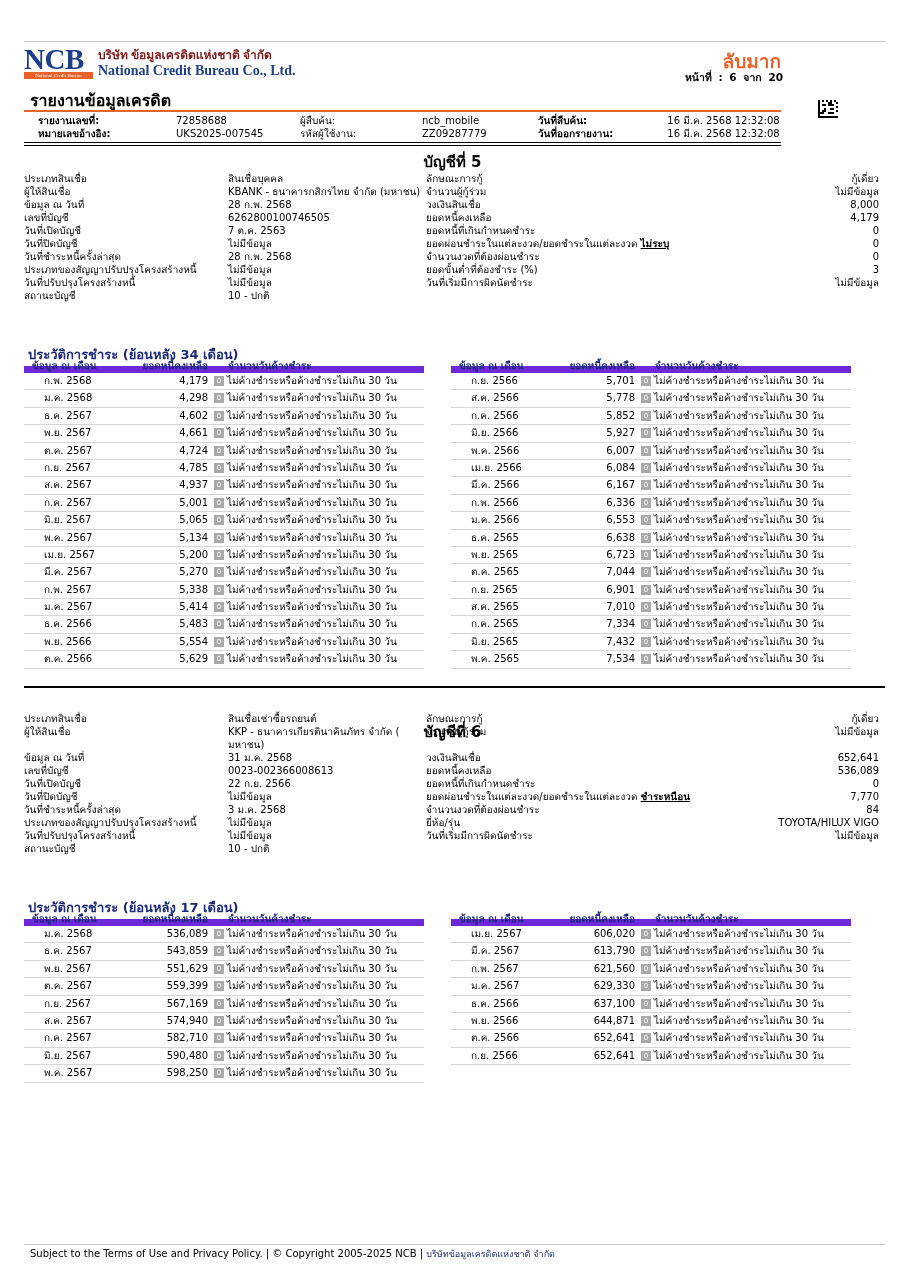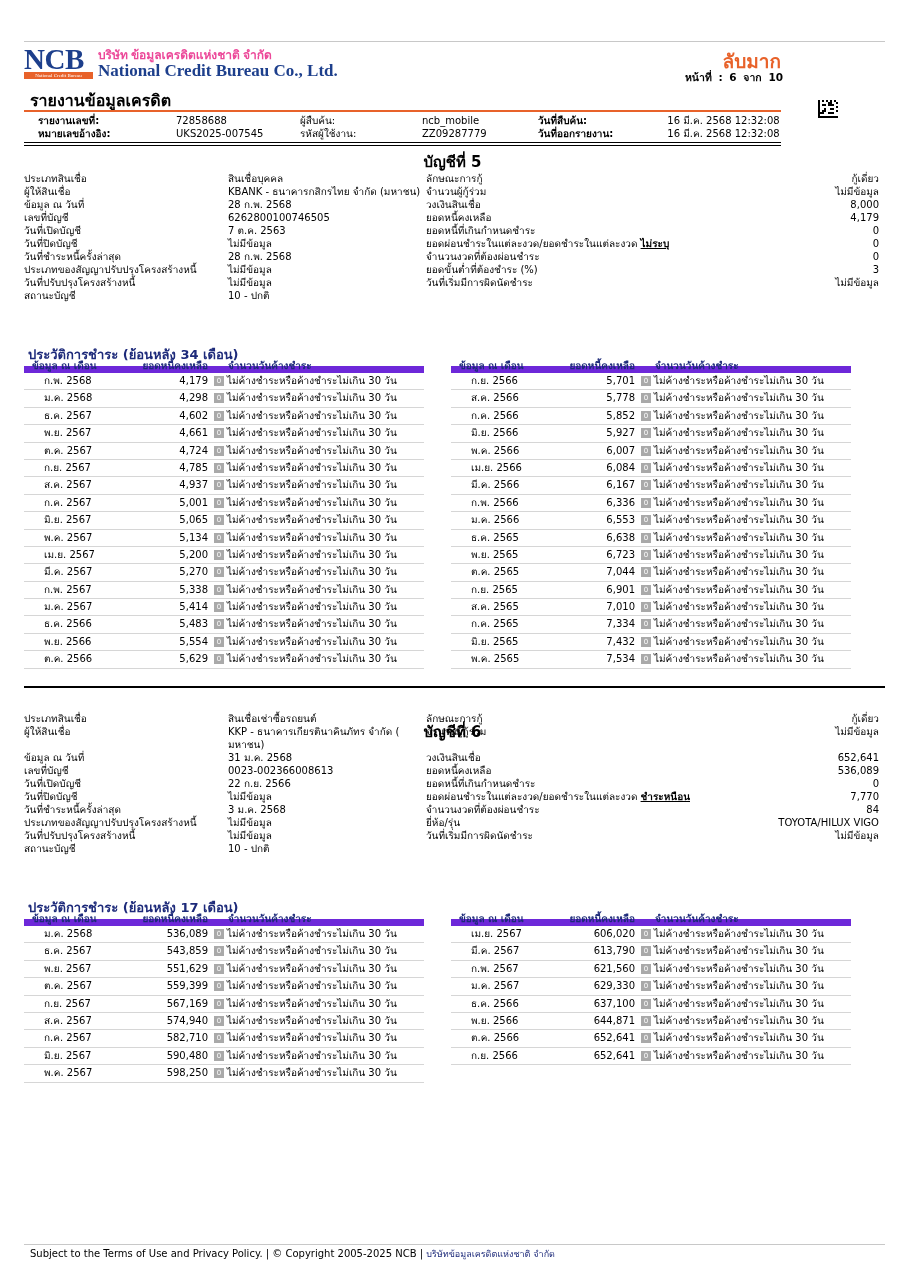--- a/index.html
+++ b/index.html
@@ -5,22 +5,22 @@
   * { box-sizing: border-box; margin: 0; padding: 0; }
   html, body { width: 905px; height: 1280px; background: #ffffff; }
   body { font-family: "DejaVu Sans", sans-serif; font-size: 10px; color: #000; position: relative; overflow: hidden; }
   .top-rule { position: absolute; left: 24px; top: 41px; width: 861px; height: 1px; background: #c8c8c8; }
 
   .logo-wrap { position: absolute; left: 24px; top: 46px; display: flex; align-items: flex-start; }
   .logo-ncb { width: 70px; }
   .logo-letters { font-family: "Liberation Serif", serif; font-weight: bold; font-size: 29px; color: #1d3f8c; line-height: 26px; letter-spacing: -0.5px; }
   .logo-bar { background: #e8622a; color: #fff; font-family: "Liberation Serif", serif; font-size: 5px; line-height: 7px; width: 69px; text-align: center; white-space: nowrap; overflow: hidden; }
   .company { margin-left: 4px; padding-top: 2px; }
-  .company-th { font-family: "Liberation Serif", serif; color: #ec4899; font-weight: bold; font-size: 12px; line-height: 15px; }
-  .company-en { font-family: "Liberation Serif", serif; color: #1d3f8c; font-weight: bold; font-size: 17px; line-height: 16px; }
+  .company-th { font-family: "Liberation Serif", serif; color: #7f1d1d; font-weight: bold; font-size: 12px; line-height: 15px; }
+  .company-en { font-family: "Liberation Serif", serif; color: #1d3f8c; font-weight: bold; font-size: 14px; line-height: 16px; }
 
   .secret { position: absolute; right: 124px; top: 46px; color: #e8622a; font-size: 19px; font-weight: bold; }
   .pageinfo { position: absolute; right: 122px; top: 69px; font-size: 10.5px; font-weight: bold; word-spacing: 3px; }
   .barcode { position: absolute; left: 818px; top: 100px; width: 20px; height: 18px; }
 
   .report-title { position: absolute; left: 30px; top: 88px; font-size: 16px; font-weight: bold; }
   .orange-rule { position: absolute; left: 24px; top: 110px; width: 757px; height: 2px; background: #e8622a; }
   .meta { position: absolute; left: 24px; top: 114px; width: 757px; font-size: 10px; }
   .meta-row { display: flex; height: 13px; line-height: 13px; }
   .meta-row span { display: block; }
@@ -74,21 +74,21 @@
     <div class="company-th">บริษัท ข้อมูลเครดิตแห่งชาติ จำกัด</div>
     <div class="company-en">National Credit Bureau Co., Ltd.</div>
   </div>
 </div>
 
 <div class="secret">ลับมาก</div>
 <div class="pageinfo">
   <span>หน้าที่ :</span>
   <span>6</span>
   <span>จาก</span>
-  <span>10</span>
+  <span>20</span>
 </div>
 
 <svg class="barcode" viewBox="0 0 10 9">
   <rect x="0" y="0" width="1" height="9" fill="#000"></rect>
   <rect x="0" y="8" width="10" height="1" fill="#000"></rect>
   <rect x="2" y="0" width="1" height="1" fill="#000"></rect>
     <rect x="4" y="0" width="1" height="1" fill="#000"></rect>
     <rect x="6" y="0" width="1" height="1" fill="#000"></rect>
     <rect x="8" y="0" width="1" height="1" fill="#000"></rect>
   <rect x="9" y="1" width="1" height="1" fill="#000"></rect>

